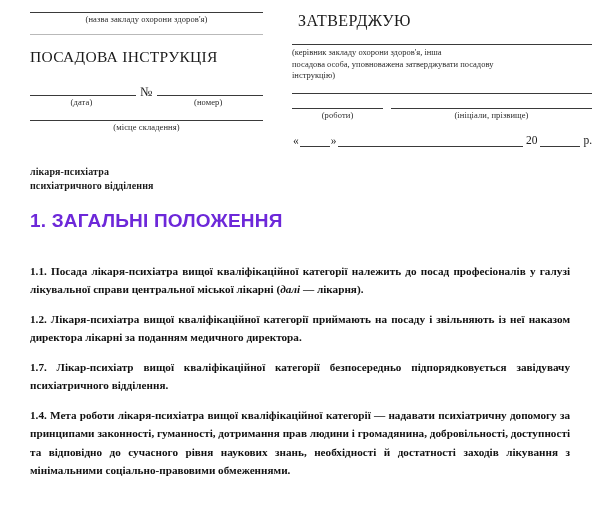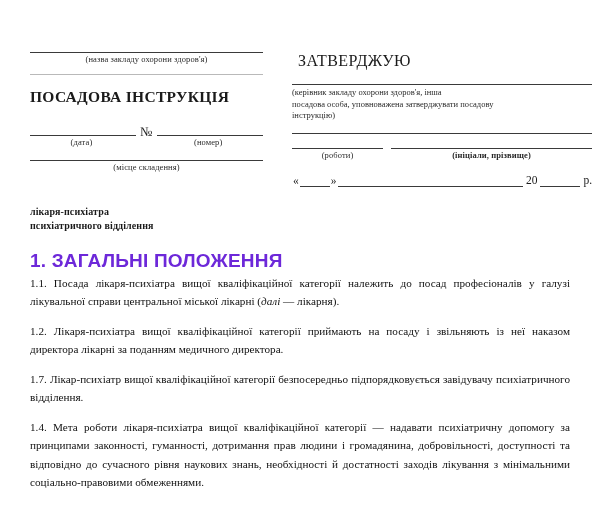--- a/index.html
+++ b/index.html
@@ -23,21 +23,20 @@
     position: relative;
     box-sizing: border-box;
   }
 
   
   .header {
     display: flex;
     flex-direction: row;
     align-items: flex-start;
     padding-top: 12px;
-    margin-top: 40px;
   }
   .col-left {
     width: 282px;
     flex: 0 0 282px;
     box-sizing: border-box;
     padding-left: 30px;
     padding-right: 19px;
   }
   .col-right {
     width: 318px;
@@ -71,21 +70,21 @@
   }
   .caption-multi {
     font-size: 8.5px;
     line-height: 11.5px;
     color: #2a2a2a;
     margin-top: 2px;
   }
 
   .doc-title {
     font-size: 15.5px;
-    font-weight: bold;
+    font-weight: normal;
     letter-spacing: .3px;
     margin: 0;
     white-space: nowrap;
   }
 
   .approve-title {
     font-size: 16px;
     letter-spacing: .4px;
     margin: 0 0 0 6px;
     font-weight: normal;
@@ -112,21 +111,21 @@
   .seg-date { flex: 1 1 56%; }
   .seg-num  { flex: 1 1 44%; }
 
   
   .sigrow {
     display: flex;
     align-items: flex-end;
     width: 100%;
   }
   .sigrow .seg-sign { flex: 0 0 33%; padding-right: 8px; box-sizing: border-box; }
-  .sigrow .seg-name { flex: 1 1 auto; font-weight: bold; }
+  .sigrow .seg-name { flex: 1 1 auto; }
 
   
   .dateline {
     display: flex;
     align-items: flex-end;
     font-size: 11.5px;
     width: 100%;
     white-space: nowrap;
   }
   .dateline .q { padding: 0 1px; line-height: 13px; }
@@ -152,21 +151,22 @@
     font-family: "Liberation Sans", "DejaVu Sans", sans-serif;
     font-size: 19px;
     font-weight: bold;
     margin: 16px 0 0 30px;
     letter-spacing: .2px;
     color: #6d28d9;
   }
 
   
   .body {
-    margin: 2px 30px 0 30px;
+    margin: 30px 30px 0 30px;
+    font-weight: bold;
   }
   .para {
     font-size: 11.2px;
     line-height: 18.5px;
     text-align: justify;
     text-justify: inter-word;
     margin: 0 0 11px 0;
     text-indent: 0;
     color: #111;
   }

